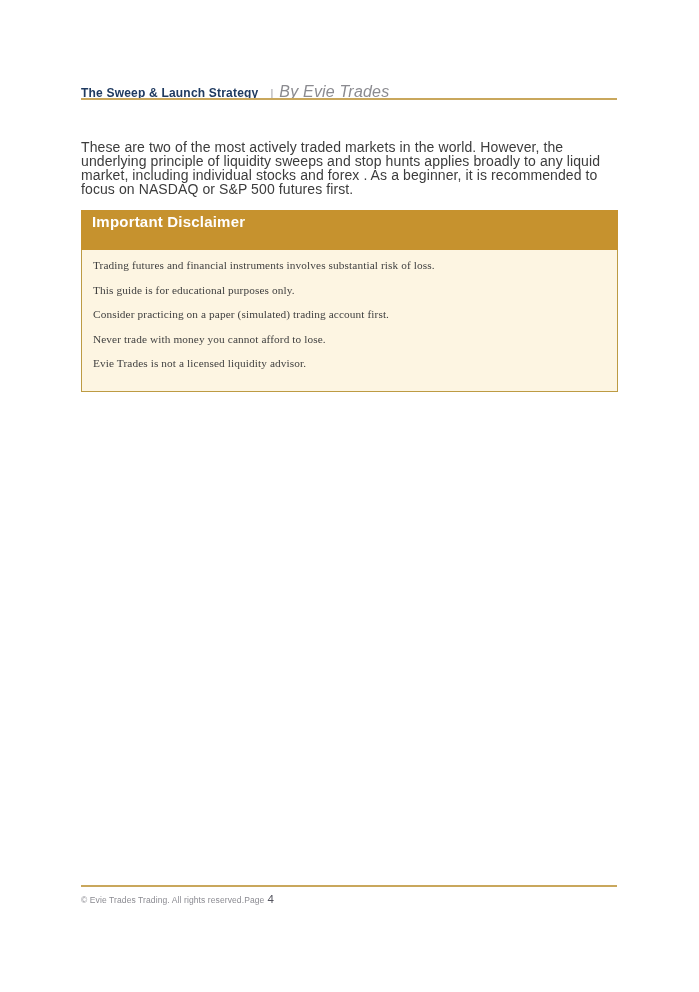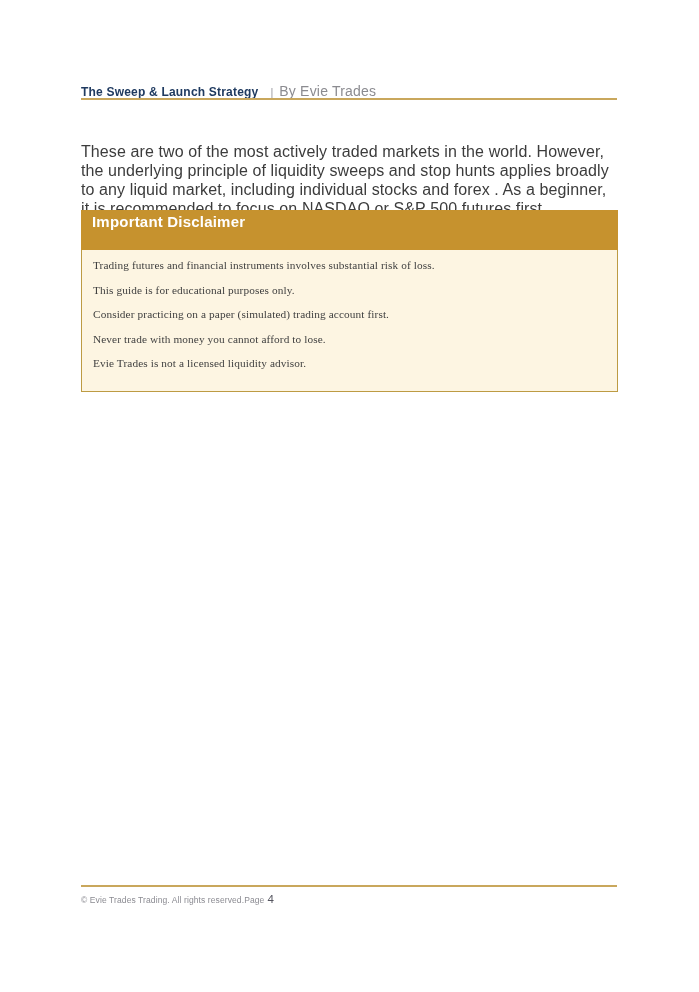--- a/index.html
+++ b/index.html
@@ -31,42 +31,43 @@
     font-weight: bold;
     color: #1F3A60;
     letter-spacing: 0.2px;
   }
   .header-sep {
     font-size: 11px;
     color: #9a9aa0;
     margin-left: 12px;
   }
   .byline {
-    font-size: 14px;
+    font-size: 16px;
     color: #8b8b90;
     margin-left: 6px;
     letter-spacing: 0.2px;
+    font-style: italic;
   }
   .header-rule {
     position: absolute;
     top: 98px;
     left: 81px;
     right: 82px;
     height: 2px;
     background: #C9A75C;
   }
 
   
   .intro {
     position: absolute;
     top: 126px;
     left: 81px;
     width: 537px;
-    font-size: 16px;
-    line-height: 19px;
+    font-size: 14px;
+    line-height: 14px;
     color: #3C3C3C;
     letter-spacing: 0.1px;
   }
 
   
   .disclaimer-box {
     position: absolute;
     top: 210px;
     left: 81px;
     width: 537px;

